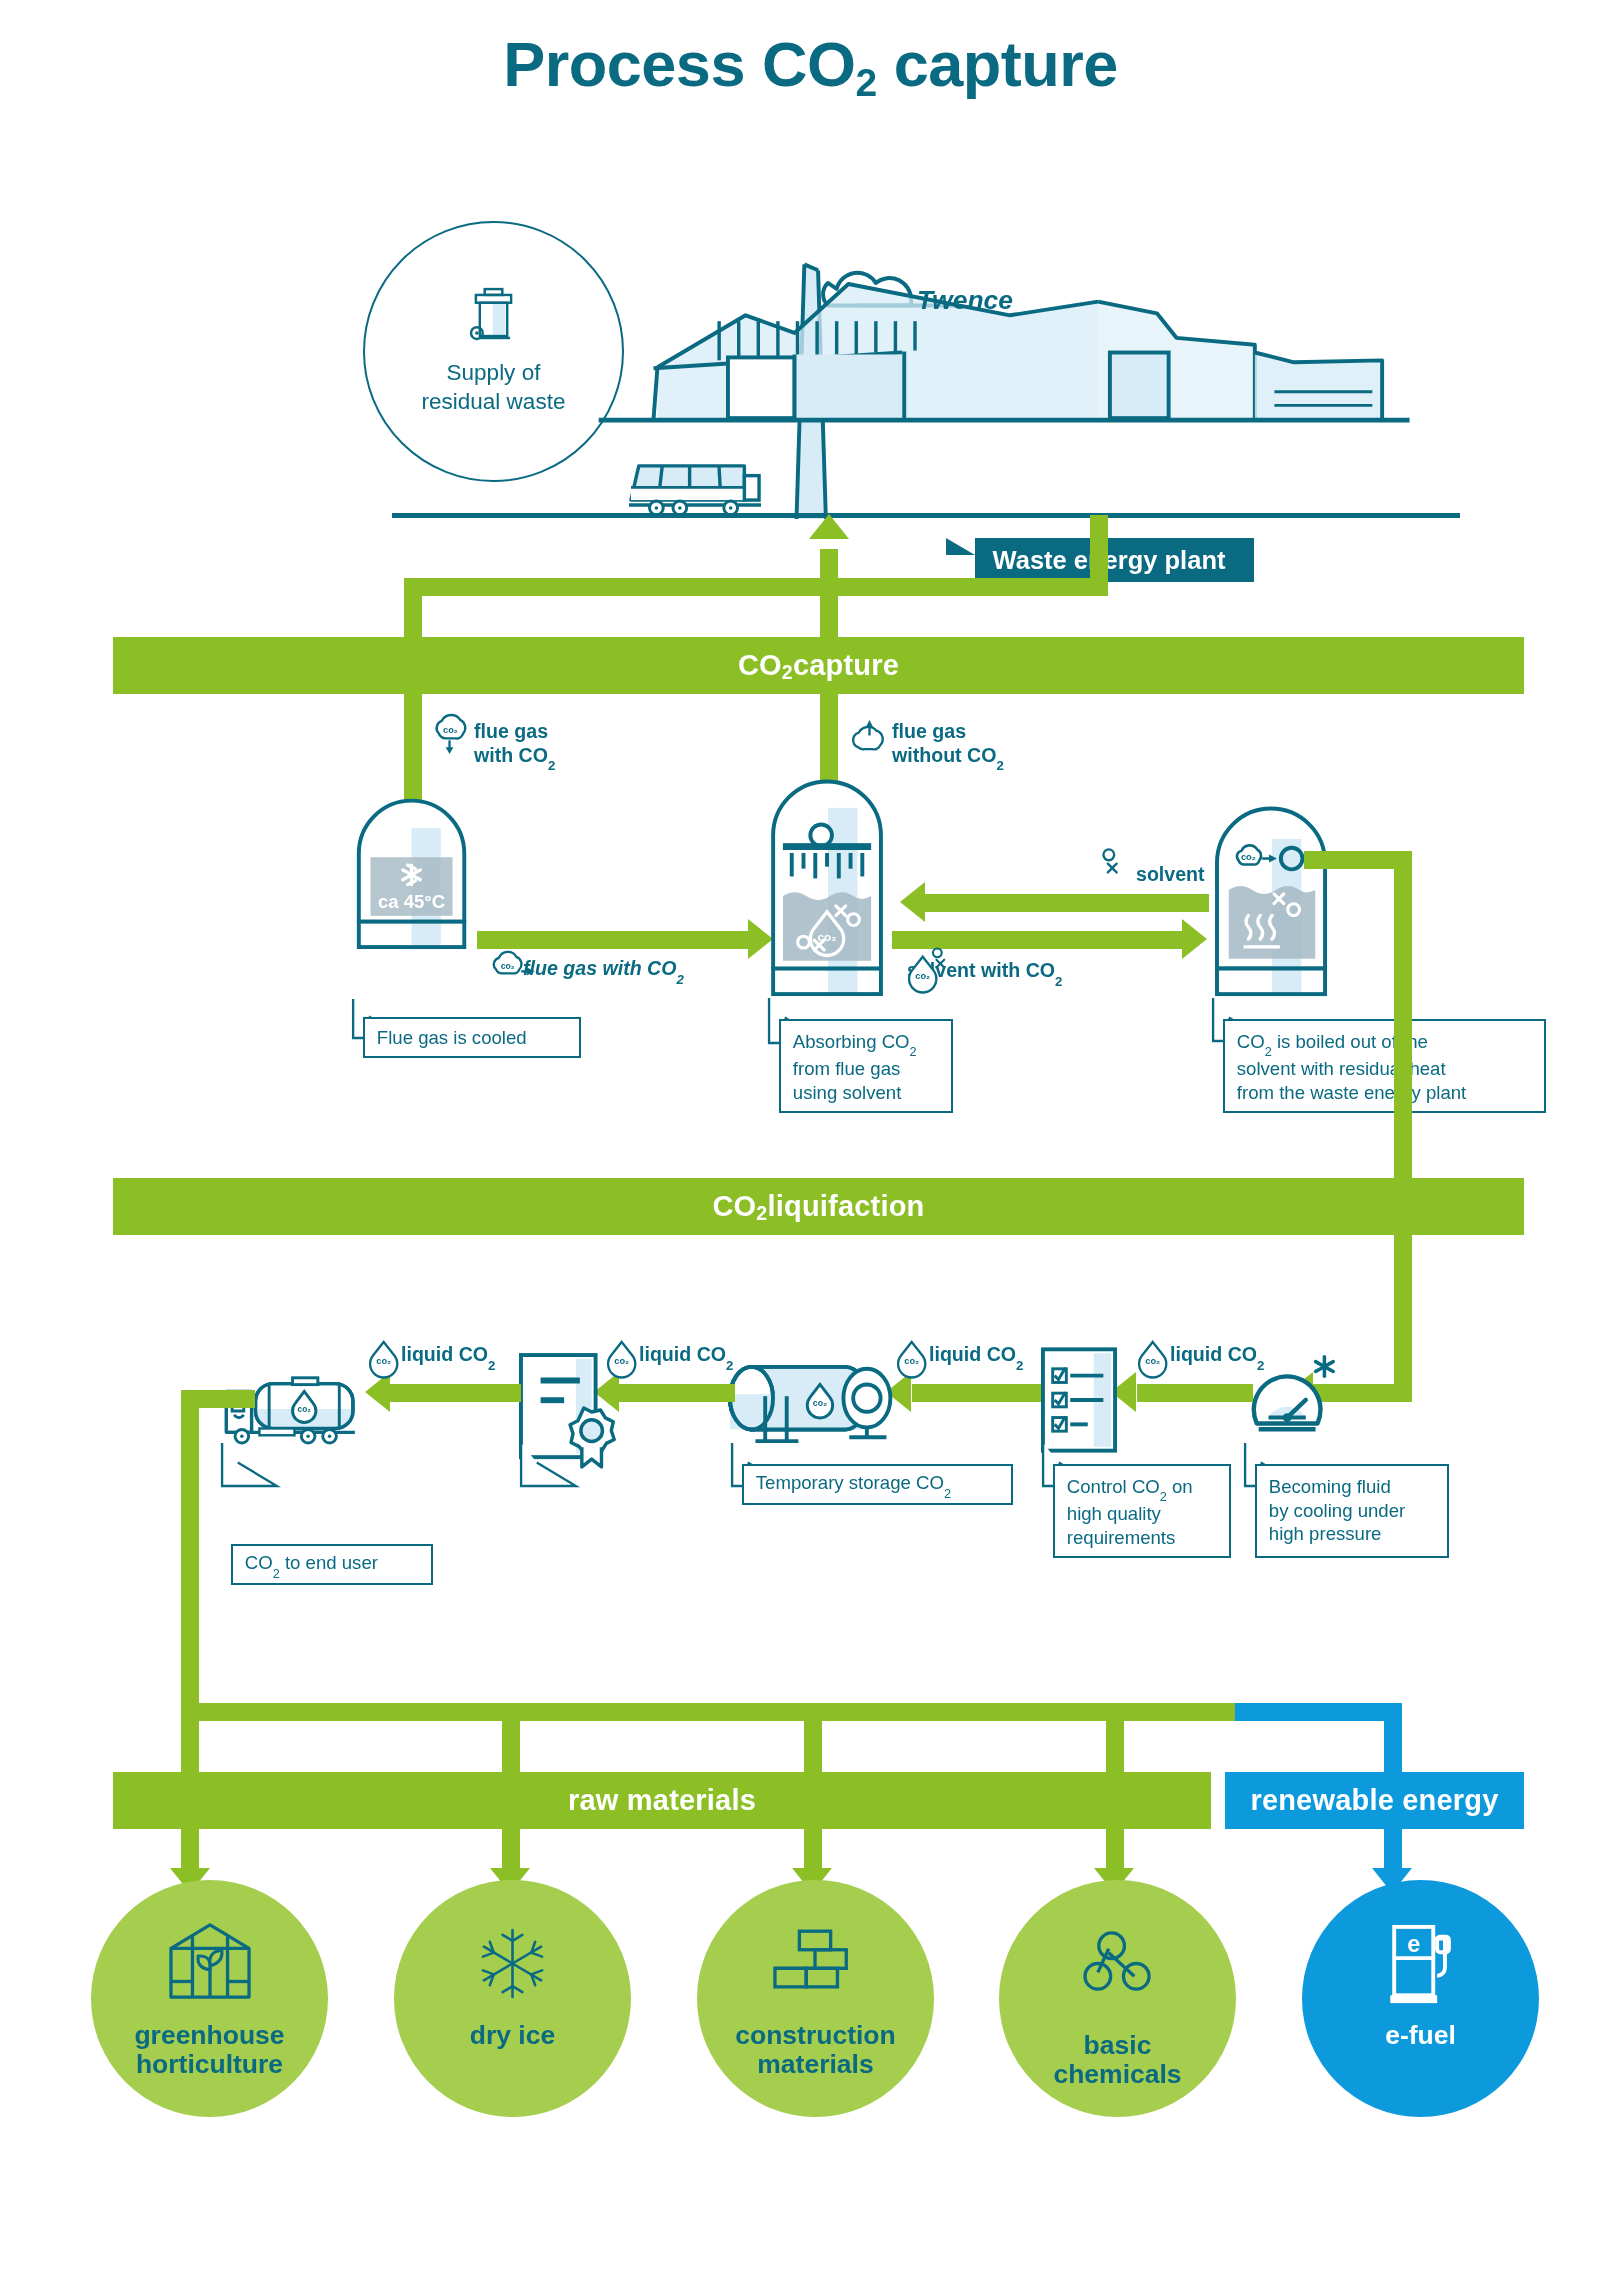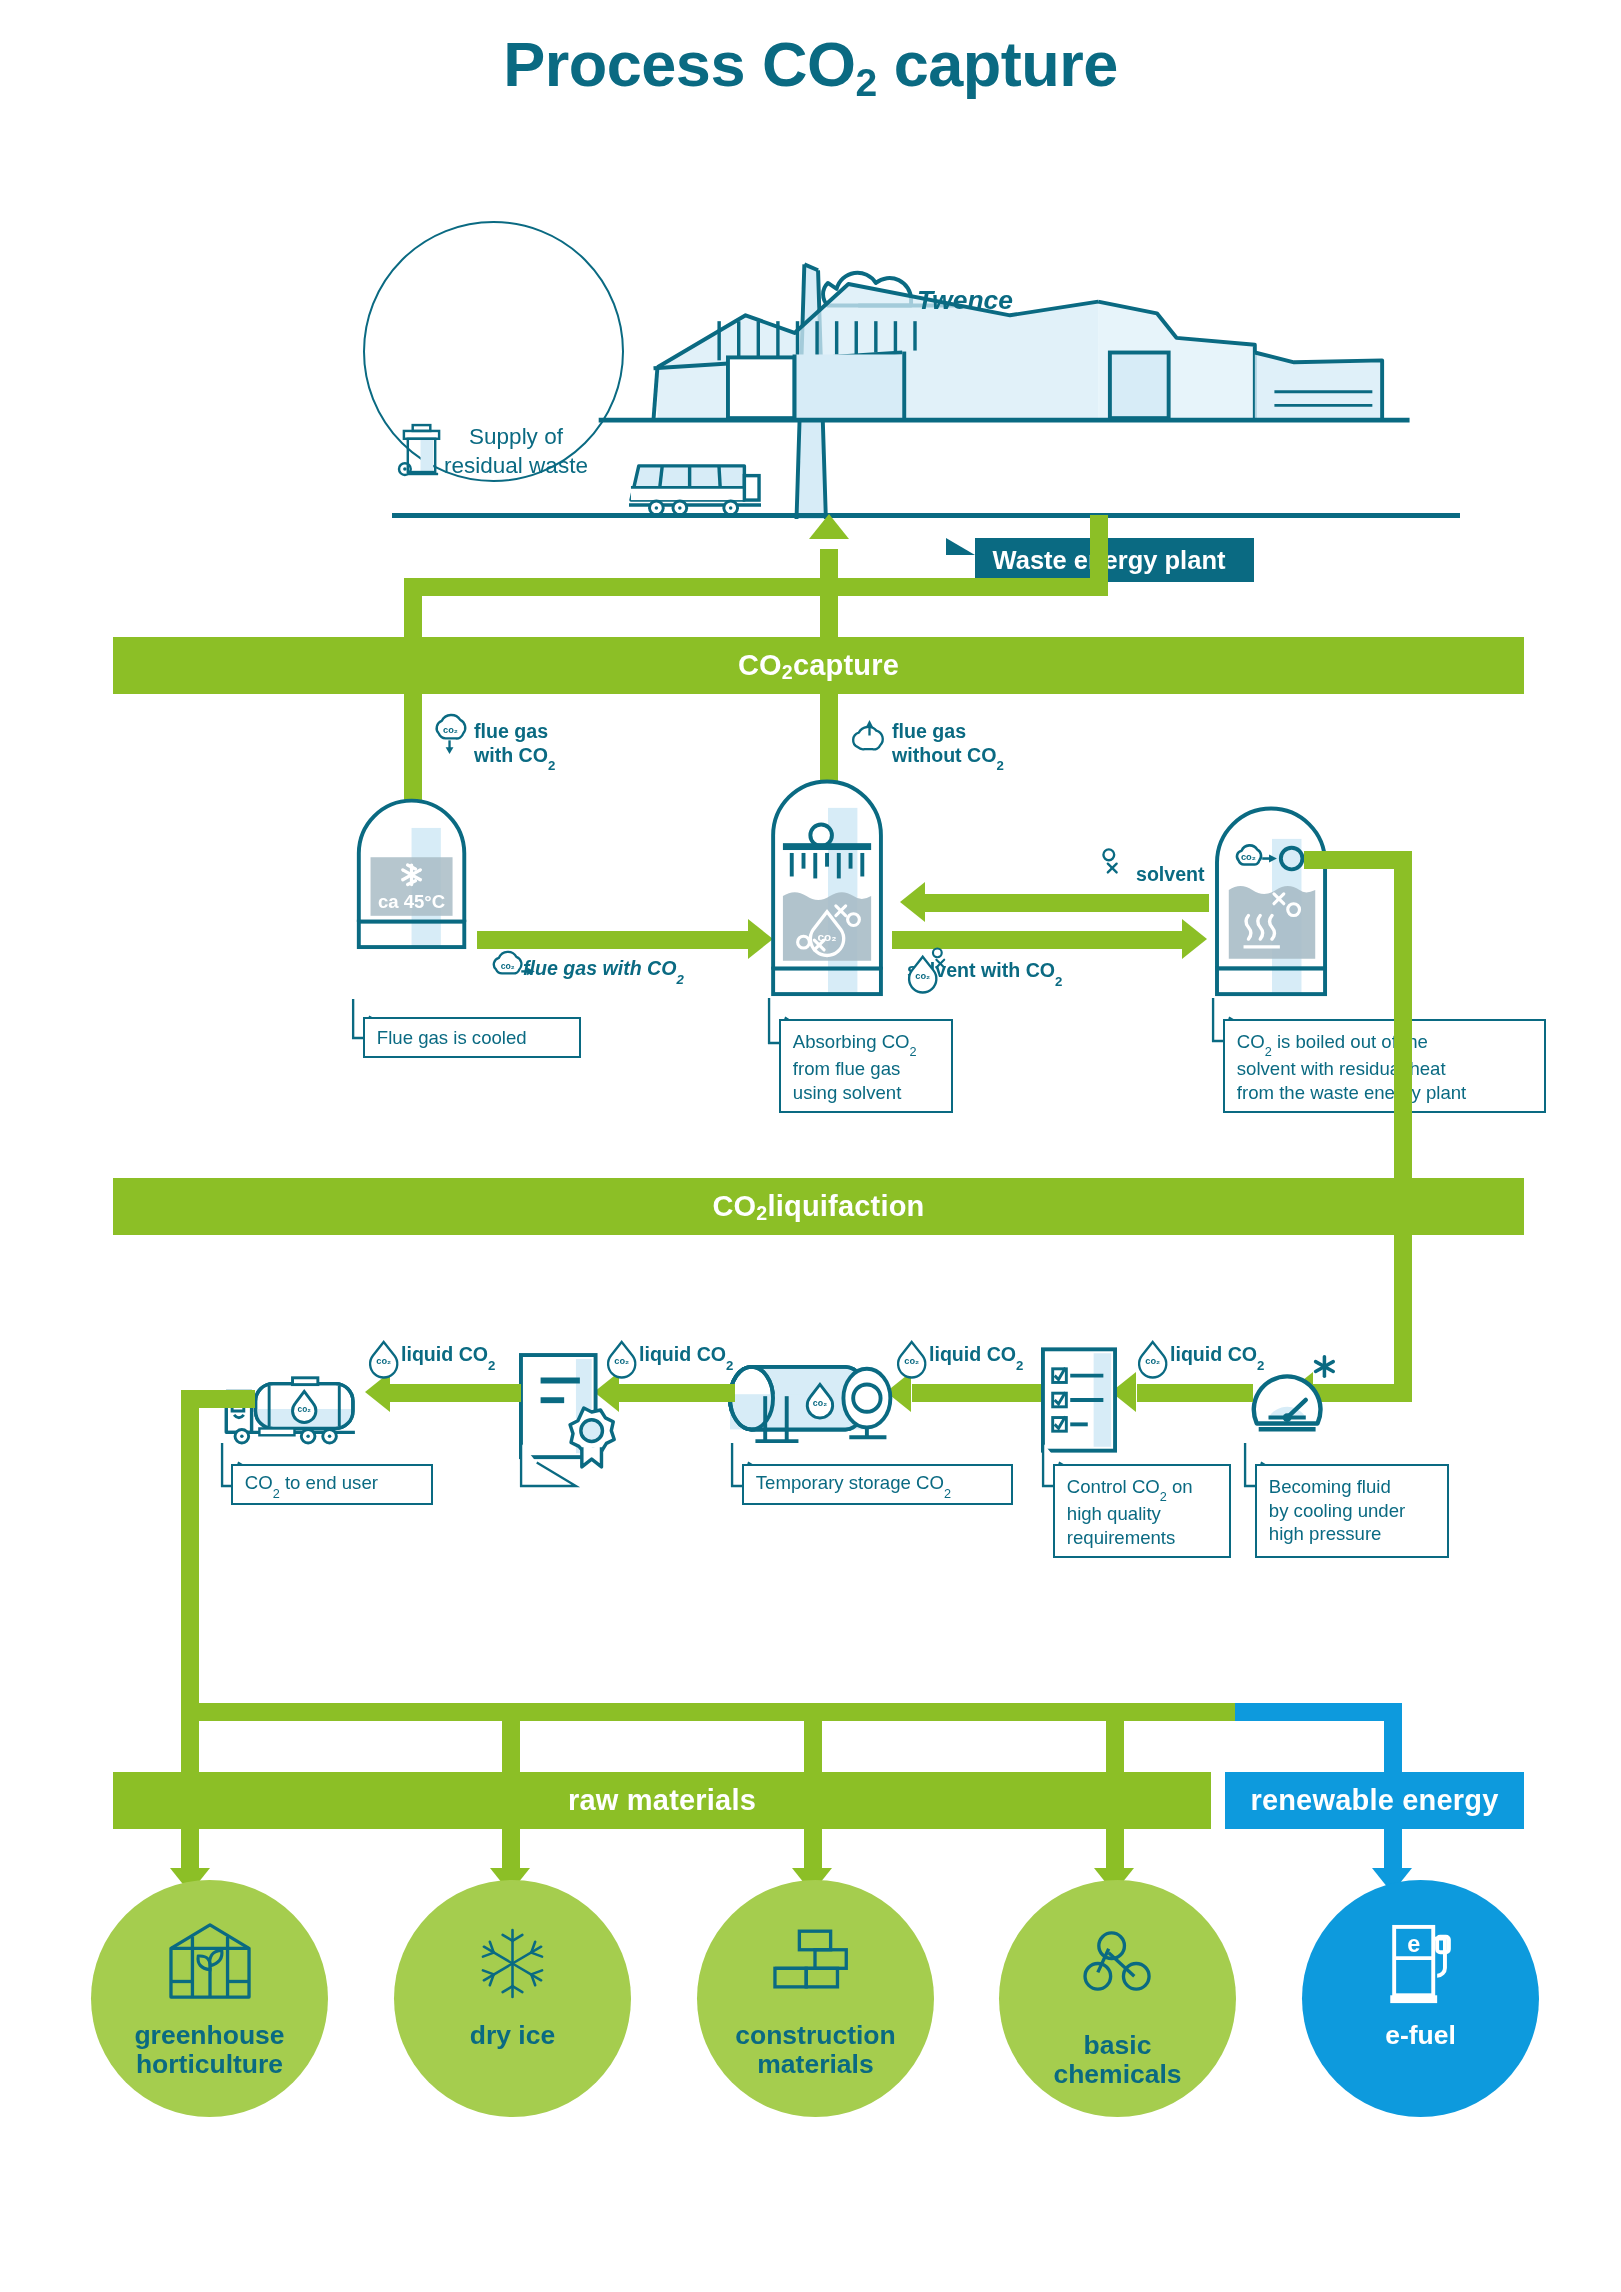--- a/index.html
+++ b/index.html
@@ -65,21 +65,21 @@
     align-items:center;justify-content:flex-start;
   }
   .outcircle .cap{
     position:absolute;left:0;width:100%;text-align:center;
     font-weight:bold;font-size:26.5px;line-height:1.1;color:#0a6a82;
   }
   .outcircle.bluec .cap{color:#ffffff;}
 
   .supplycircle{
     position:absolute;border:2.9px solid #0a6a82;border-radius:50%;
-    display:flex;flex-direction:row;align-items:flex-end;justify-content:center;
+    display:flex;flex-direction:column;align-items:center;justify-content:center;
   }
   .supplycircle .lbl{
     color:#0a6a82;font-size:22.5px;line-height:1.3;text-align:center;margin-top:13.7px;
   }
 
   
   #weplant-tag{
     position:absolute;background:#0a6a82;color:#fff;font-weight:bold;font-size:25.5px;
     display:flex;align-items:center;padding:0 17.6px;box-sizing:border-box;
   }
@@ -593,21 +593,21 @@
       <circle cx="90" cy="68" r="7" fill="#fff" stroke="#0a6a82" stroke-width="3"></circle>
       <circle cx="90" cy="68" r="1.8" fill="#0a6a82"></circle>
       <circle cx="112" cy="68" r="7" fill="#fff" stroke="#0a6a82" stroke-width="3"></circle>
       <circle cx="112" cy="68" r="1.8" fill="#0a6a82"></circle>
       <rect x="40" y="60" width="36" height="7" fill="#fff" stroke="#0a6a82" stroke-width="2.5"></rect>
     </svg>
   </div>
   <svg class="calltail" style="left:220px;top:1441px;" width="59" height="47" viewBox="0 0 60 48">
     <polyline points="2,2 2,46 58,46 18,22" fill="#fff" stroke="#0a6a82" stroke-width="2.4"></polyline>
   </svg>
-  <div class="callout" style="left:231px;top:1464px;width:202px;height:41px;display:flex;align-items:center;">
+  <div class="callout" style="left:231px;top:1544px;width:202px;height:41px;display:flex;align-items:center;">
     <span><span>CO</span><sub>2</sub><span> to end user</span></span>
   </div>
 
   <div class="pipe abs" style="left:181px;top:1390px;width:17.6px;height:314px;"></div>
   <div class="pipe abs" style="left:181px;top:1390px;width:74px;height:17.6px;"></div>
 
   <div class="pipe abs" style="left:181px;top:1703px;width:1220px;height:17.6px;"></div>
   <div class="pipe abs b" style="left:1235px;top:1703px;width:167px;height:17.6px;"></div>
 
   <div class="pipe abs" style="left:181px;top:1703px;width:17.6px;height:69px;"></div>

